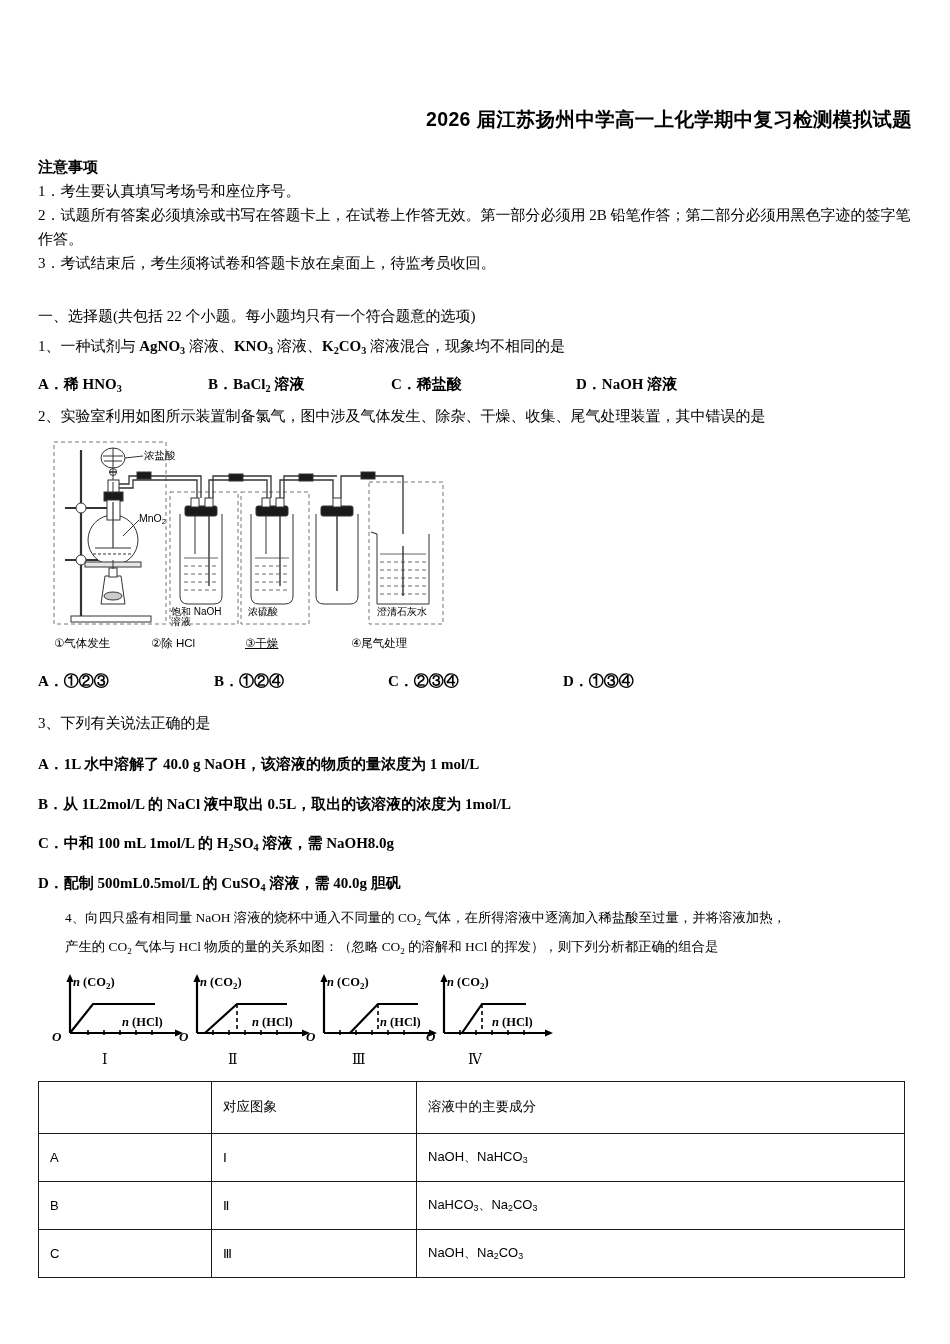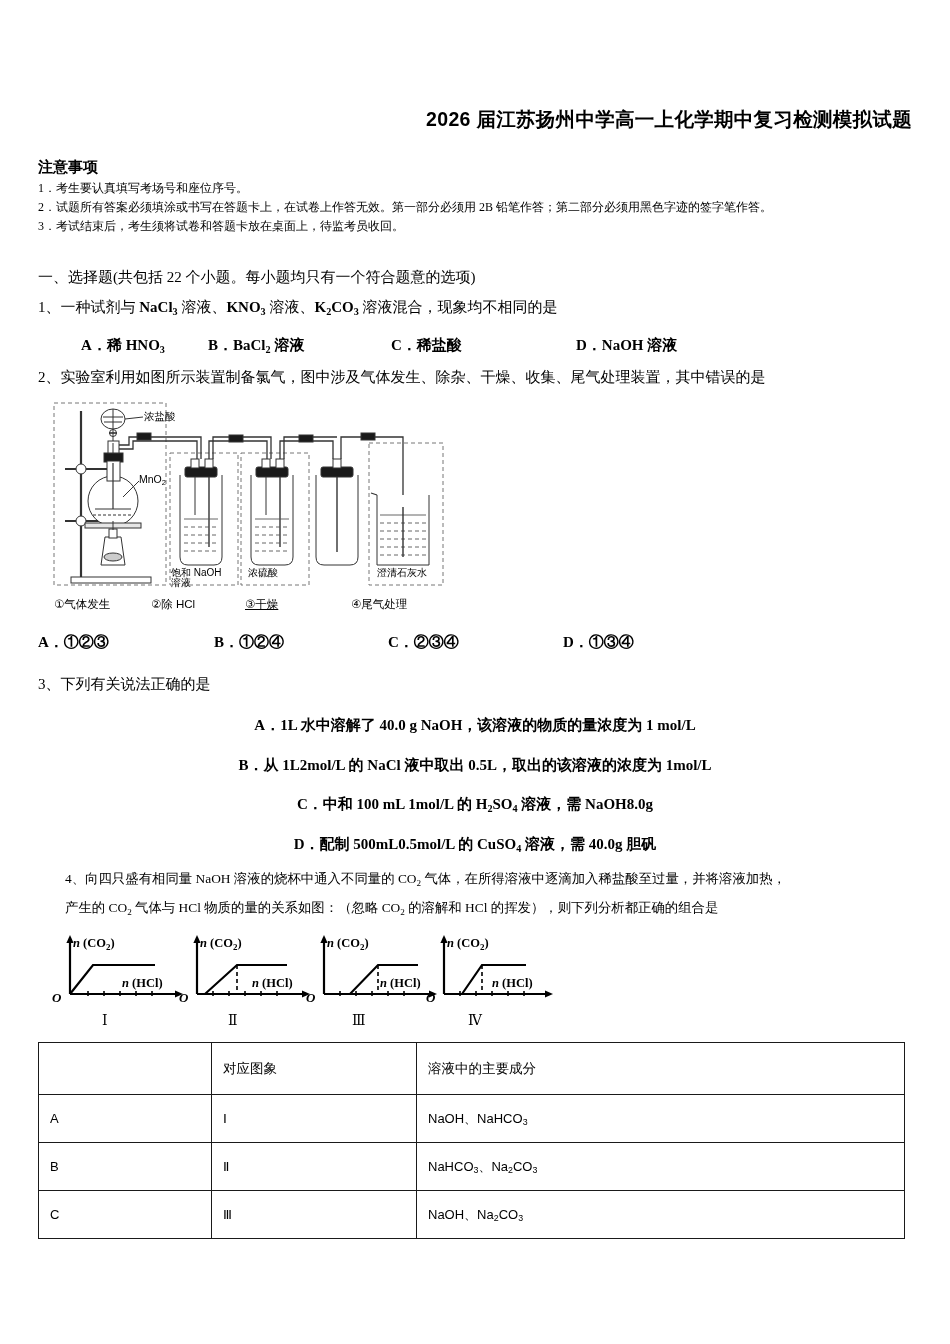--- a/index.html
+++ b/index.html
@@ -26,21 +26,21 @@
     font-family: "Liberation Sans", "DejaVu Sans", sans-serif;
   }
 
   .notice-head {
     font-size: 15px;
     font-weight: bold;
     margin-top: 23px;
     line-height: 1.5;
   }
   .notice-line {
-    font-size: 12px;
+    font-size: 15px;
     line-height: 1.62;
   }
 
   .section-head {
     font-size: 15px;
     margin-top: 28px;
     line-height: 1.6;
   }
 
   .q-stem {
@@ -57,34 +57,33 @@
   b { font-weight: bold; }
   sub { font-size: 0.68em; vertical-align: -0.28em; }
 
   .opts {
     display: flex;
     font-size: 15px;
     margin-top: 13px;
     line-height: 1.6;
   }
   .opts .opt { font-weight: bold; }
-  .opts.q1 .opt:nth-child(1) { width: 170px; text-align: center; }
+  .opts.q1 .opt:nth-child(1) { width: 170px; }
   .opts.q1 .opt:nth-child(2) { width: 183px; }
   .opts.q1 .opt:nth-child(3) { width: 185px; }
 
   .opts.q2 .opt:nth-child(1) { width: 176px; }
   .opts.q2 .opt:nth-child(2) { width: 174px; }
   .opts.q2 .opt:nth-child(3) { width: 175px; }
 
   .opt-block {
     font-size: 15px;
     font-weight: bold;
     margin-top: 17px;
     line-height: 1.5;
-    text-align: center;
   }
 
   
   .apparatus {
     position: relative;
     width: 395px;
     height: 200px;
     margin-top: 8px;
     margin-left: 13px;
   }
@@ -139,21 +138,21 @@
   <h1 class="doc-title">2026 届江苏扬州中学高一上化学期中复习检测模拟试题</h1>
 
   <div class="notice-head">注意事项</div>
   <div class="notice-line">1．考生要认真填写考场号和座位序号。</div>
   <div class="notice-line">2．试题所有答案必须填涂或书写在答题卡上，在试卷上作答无效。第一部分必须用 2B 铅笔作答；第二部分必须用黑色字迹的签字笔作答。</div>
   <div class="notice-line">3．考试结束后，考生须将试卷和答题卡放在桌面上，待监考员收回。</div>
 
   <div class="section-head">一、选择题(共包括 22 个小题。每小题均只有一个符合题意的选项)</div>
 
   <div class="q-stem">
-    <span>1、</span><span>一种试剂与 </span><b><span>NaCl</span><sub>3</sub></b><span> 溶液、</span><b><span>KNO</span><sub>3</sub></b><span> 溶液、</span><b><span>K</span><sub>2</sub><span>CO</span><sub>3</sub></b><span> 溶液混合，现象均不相同的是</span>
+    <span>1、</span><span>一种试剂与 </span><b><span>AgNO</span><sub>3</sub></b><span> 溶液、</span><b><span>KNO</span><sub>3</sub></b><span> 溶液、</span><b><span>K</span><sub>2</sub><span>CO</span><sub>3</sub></b><span> 溶液混合，现象均不相同的是</span>
   </div>
 
   <div class="opts q1">
     <div class="opt">
       <span>A．</span><span>稀 HNO<sub>3</sub></span>
     </div>
     <div class="opt">
       <span>B．</span><span>BaCl<sub>2</sub> 溶液</span>
     </div>
     <div class="opt">

